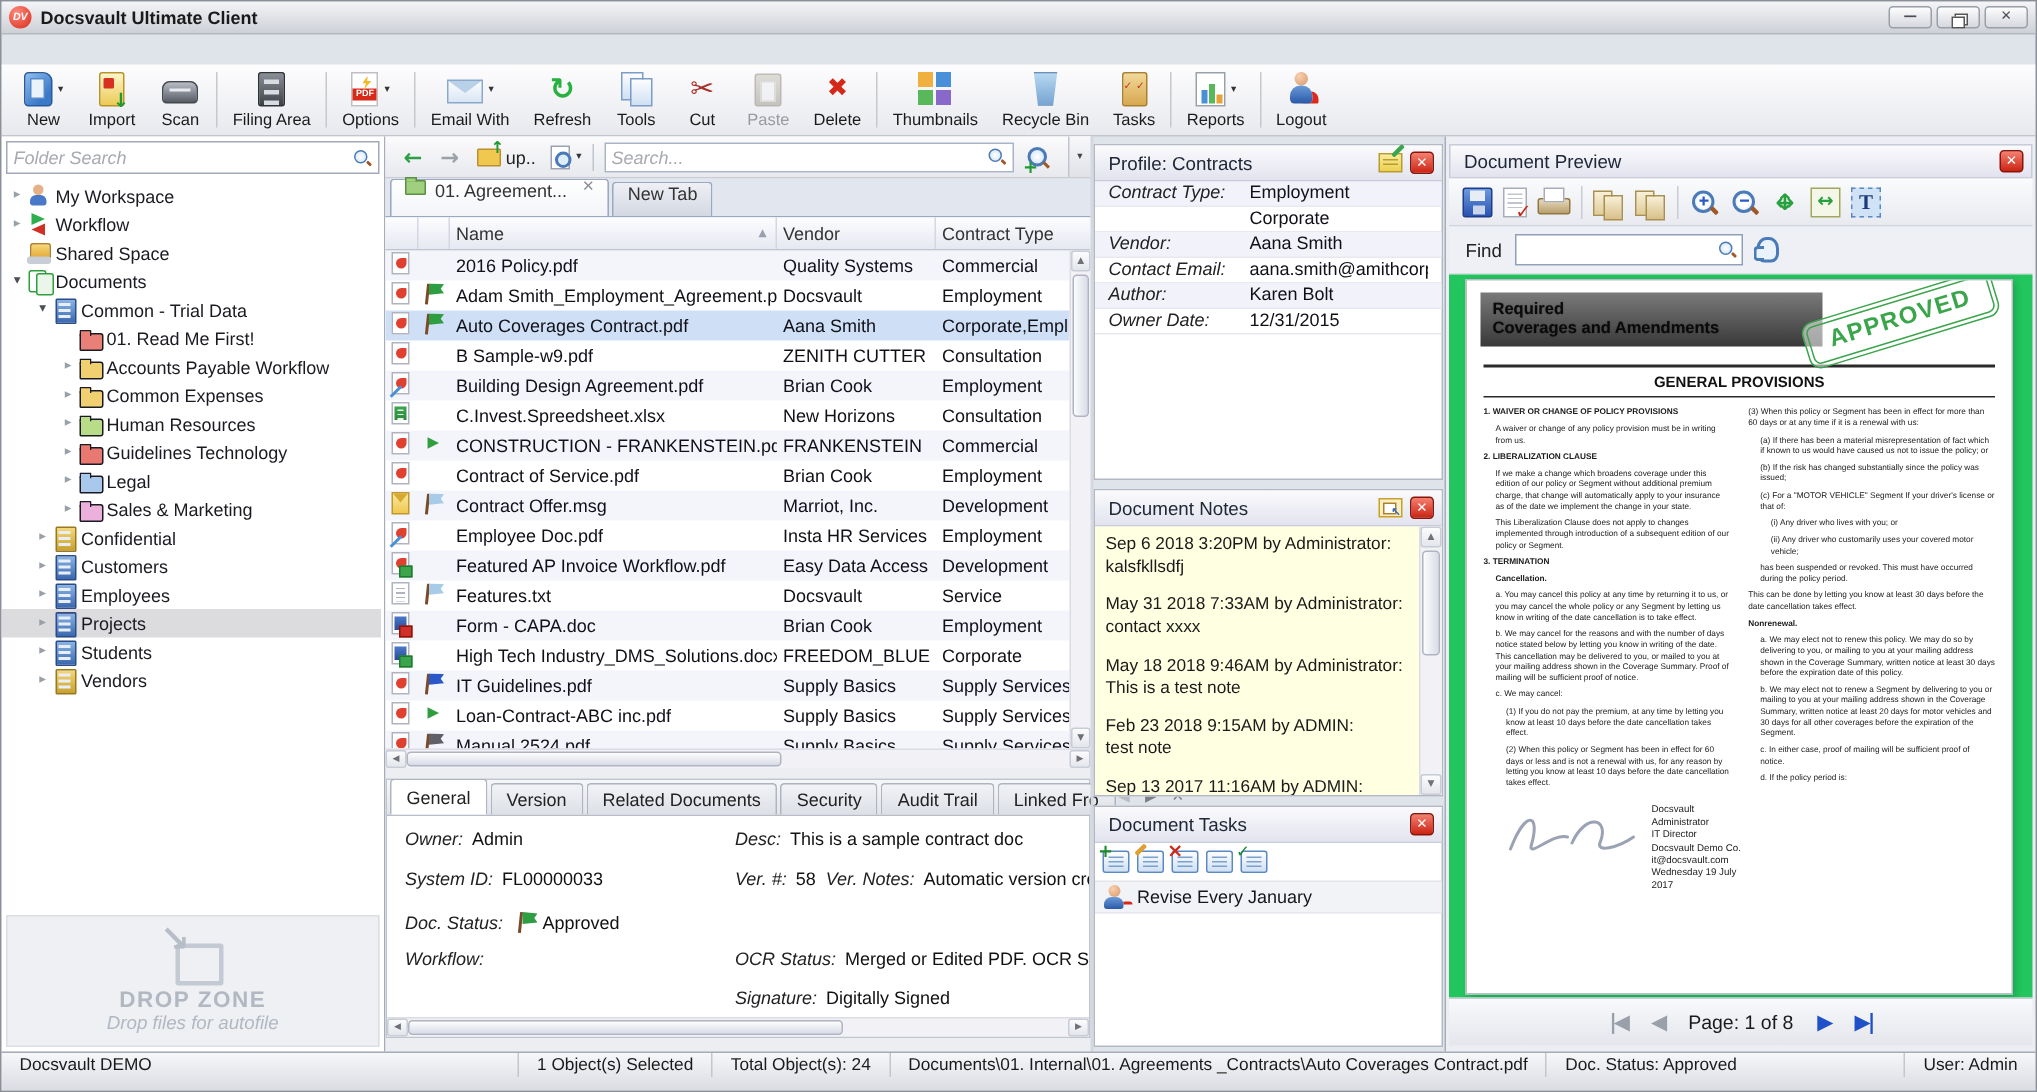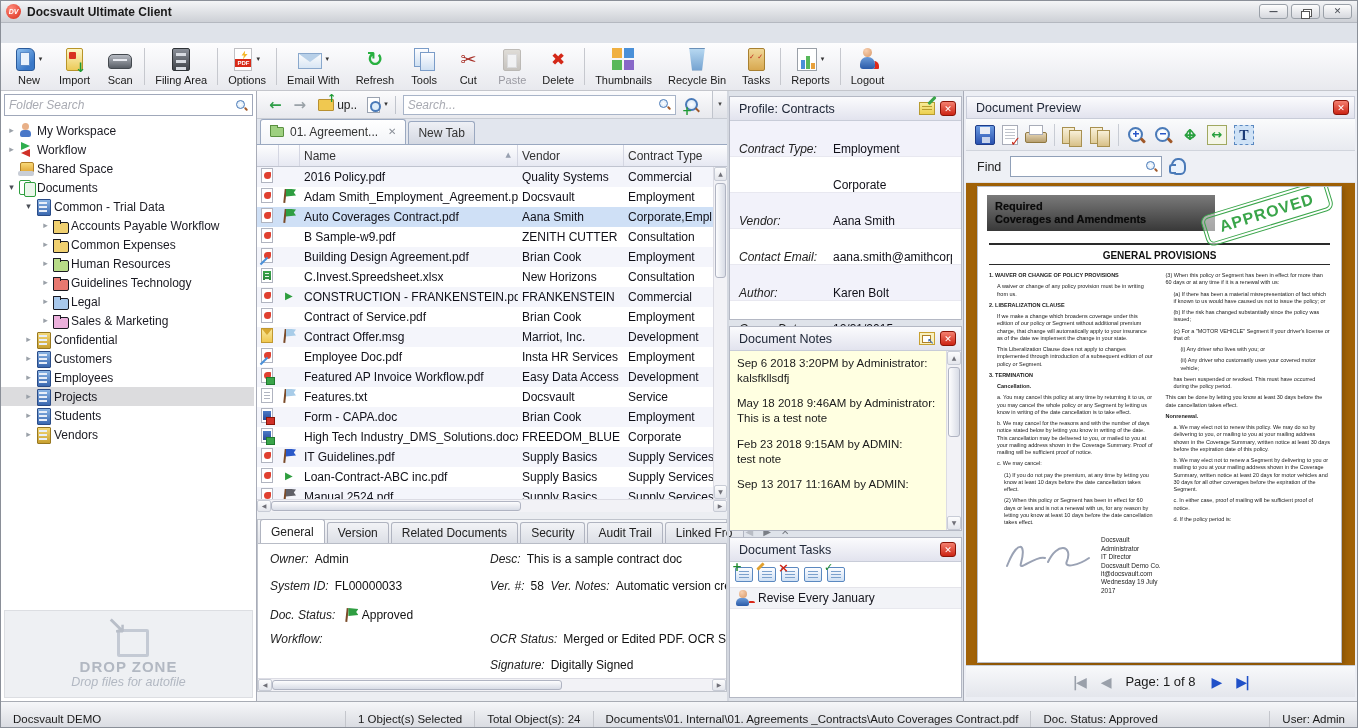--- a/index.html
+++ b/index.html
@@ -115,21 +115,21 @@
 .nav-sep{width:1px;height:18px;background:#c0c4cc;margin:0 7px}
 .search-box{flex:1;height:20px;background:#fff;border:1px solid #a8b4c8;display:flex;align-items:center;padding:0 4px}
 .search-box input{border:0;outline:0;flex:1;min-width:0;font:italic 12px "Liberation Sans",sans-serif;color:#444}
 .search-box input::placeholder{color:#a8aab2;font-style:italic}
 .advsearch{position:relative;width:17px;height:16px;margin:0 8px;flex:none}
 .advsearch::before{content:"";position:absolute;left:1px;top:1px;width:9px;height:9px;border:2px solid #4a7ab8;border-radius:50%;background:radial-gradient(#fff,#cfe2f4)}
 .advsearch::after{content:"+";position:absolute;left:-2px;bottom:-4px;color:#1e9a34;font:bold 12px/12px "DejaVu Sans",sans-serif}
 .advsearch .hdl{position:absolute;right:1px;bottom:2px;width:5px;height:2px;background:#a05828;transform:rotate(45deg)}
 .nav-dd{position:absolute;right:0;top:0;bottom:0;width:15px;border-left:1px solid #c0c4cc;background:linear-gradient(#f8f8fa,#e0e2e8);display:flex;align-items:center;justify-content:center;font:7px/7px "DejaVu Sans",sans-serif;color:#444}
 .doctabs{position:absolute;left:0;right:0;top:28px;height:26px;background:#e2e6ee;border-bottom:1px solid #9aa8c0;display:flex;align-items:flex-end;padding:0 3px;gap:2px}
-.dtab{height:23px;display:flex;align-items:center;padding:0 9px;font-size:12px;border:1px solid #9aa8c0;border-bottom:0;border-radius:3px 3px 0 0;background:linear-gradient(#eef0f5,#d4d8e2);color:#333;gap:6px}
+.dtab{height:23px;display:flex;padding:0 9px;font-size:12px;border:1px solid #9aa8c0;border-bottom:0;border-radius:3px 3px 0 0;background:linear-gradient(#eef0f5,#d4d8e2);color:#333;gap:6px}
 .dtab.active{background:linear-gradient(#ffffff,#f2f4f8);height:25px}
 .tabfolder-icon{width:14px;height:10px;background:#9ed080;border:1px solid #5a9040;border-radius:1px;position:relative}
 .tabfolder-icon::after{content:"";position:absolute;left:-1px;top:-3px;width:6px;height:2px;background:#9ed080;border:1px solid #5a9040;border-bottom:0}
 .tab-close{color:#8a8f98;font:bold 10px/10px "DejaVu Sans",sans-serif;margin-left:4px}
 .listwrap{position:absolute;left:0;right:0;top:54px;height:354px;background:#fff}
 .lheader{display:flex;height:22px;background:linear-gradient(#fdfdfe,#e6e8f2);border-bottom:1px solid #c0c4d0;font-size:12px;color:#333}
 .lh{border-right:1px solid #d4d6e2;display:flex;align-items:center;padding:0 4px}
 .w-icon{width:22px;flex:none}.w-mark{width:21px;flex:none}.w-name{width:218px;flex:none}.w-vendor{width:106px;flex:none}.w-type{flex:1;border-right:0}
 .sort{margin-left:auto;font:7px/7px "DejaVu Sans",sans-serif;color:#98a0b0;padding-right:2px}
 .lrows{position:absolute;left:0;right:14px;top:22px;bottom:0;overflow:hidden}
@@ -181,21 +181,21 @@
 .phead{height:24px;background:linear-gradient(#fbfbfd,#e2e3ee);border-bottom:1px solid #c8ccd8;display:flex;align-items:center;padding:0 5px 0 9px;font-size:12.5px;color:#202838}
 .phead .sp{flex:1}
 .edit-profile-icon{width:16px;height:13px;background:linear-gradient(#f8ec9a,#ecd050);border:1px solid #b89c30;position:relative;margin-right:5px}
 .edit-profile-icon::before{content:"";position:absolute;left:2px;top:3px;right:2px;height:1px;background:#b89c30;box-shadow:0 3px 0 #b89c30}
 .edit-profile-icon::after{content:"";position:absolute;right:-3px;top:-4px;width:10px;height:3px;background:#3aa54a;transform:rotate(-45deg);border-radius:1px}
 .popout-note-icon{width:16px;height:13px;border:1px solid #c8a030;background:#f8f0c0;position:relative;margin-right:5px}
 .popout-note-icon::before{content:"";position:absolute;left:2px;top:2px;width:7px;height:6px;border:1px solid #b08028;background:#fff}
 .popout-note-icon::after{content:"↖";position:absolute;right:0;bottom:-2px;font:bold 8px/8px "DejaVu Sans",sans-serif;color:#3a68b0}
 .close-icon{width:16px;height:15px;border-radius:3px;background:linear-gradient(#f48070,#cc2414);border:1px solid #8a1408;position:relative}
 .close-icon::after{content:"✕";position:absolute;inset:0;color:#fff;font:bold 9px/14px "DejaVu Sans",sans-serif;text-align:center}
-.prow{display:flex;height:36px;align-items:flex-end;border-bottom:1px solid #e8e8f0;font-size:12px;padding:0 9px}
+.prow{display:flex;height:17px;align-items:flex-start;border-bottom:1px solid #e8e8f0;font-size:12px;padding:0 9px}
 .prow.alt{background:#f2f2fa}
 .pl{width:94px;font-style:italic;color:#222;flex:none}
 .pv{color:#101018;white-space:nowrap;overflow:hidden}
 .p-profile{top:5px;height:224px}
 .p-notes{top:235px;height:205px}
 .notesbody{position:absolute;left:0;right:0;top:24px;bottom:0;background:#ffffe1;padding:5px 20px 4px 7px;font-size:11.5px;color:#1a1a1a;line-height:1.28;overflow:hidden}
 .note{margin-bottom:11px}
 .nvscroll{position:absolute;right:0;top:24px;bottom:0;width:15px;background:#f2f2f6;border-left:1px solid #dcdce4}
 .p-tasks{top:446px;height:161px}
 .tasktb{height:26px;display:flex;align-items:center;gap:5px;padding:0 5px;border-bottom:1px solid #e4e4ea}
@@ -237,41 +237,41 @@
 .fit-page-icon::after{content:"↕";position:absolute;inset:0;font:bold 15px/20px "DejaVu Sans",sans-serif;text-align:center}
 .fit-width-icon{width:20px;height:20px;border:1px solid #a0a860;background:#f4f6e8}
 .fit-width-icon::before{content:"↔";position:absolute;inset:0;font:bold 13px/18px "DejaVu Sans",sans-serif;text-align:center;color:#28a03e}
 .select-text-icon{width:20px;height:20px;border:1px dashed #5a88c0;background:#cfe2f6}
 .select-text-icon::before{content:"T";position:absolute;inset:0;font:bold 14px/19px "Liberation Serif",serif;text-align:center;color:#1a3a78}
 .findrow{position:absolute;left:2px;right:2px;top:60px;height:32px;display:flex;align-items:center;gap:9px;padding:0 11px;background:#eef0f5;border-bottom:1px solid #dcdee4;font-size:12.5px;color:#222}
 .findbox{width:152px;height:21px;border:1px solid #90a0b8;background:#fff;display:flex;align-items:center;padding:0 3px}
 .findbox input{border:0;outline:0;flex:1;min-width:0;font:12px "Liberation Sans",sans-serif}
 .hand-icon{width:15px;height:17px;background:#eaf2fc;border:2px solid #4a7ab8;border-radius:45% 45% 35% 35%;position:relative}
 .hand-icon::after{content:"";position:absolute;left:-4px;top:4px;width:5px;height:6px;background:#eaf2fc;border:2px solid #4a7ab8;border-right:0;border-radius:3px 0 0 3px}
-.pvpagearea{position:absolute;left:2px;right:2px;top:92px;bottom:36px;background:#a16207;overflow:hidden}
+.pvpagearea{position:absolute;left:2px;right:2px;top:92px;bottom:36px;background:#22c55e;overflow:hidden}
 .pvpage{position:absolute;left:11px;right:13px;top:3px;bottom:2px;background:#fff;border:1px solid #b8bcc6;box-shadow:2px 2px 5px rgba(0,0,0,.18);overflow:hidden;padding:8px 9px;}
 .docheadbar{width:66%;background:linear-gradient(#7a7a7a,#383838);color:#0a0a0a;font:bold 11px/13px "Liberation Sans",sans-serif;padding:5px 8px;text-shadow:0 0 1px rgba(0,0,0,.4)}
 .stamp{position:absolute;right:8px;top:10px;border:4px double #3aa54a;color:#3aa54a;font:bold 16px "Liberation Sans",sans-serif;padding:3px 13px;transform:rotate(-17deg);border-radius:8px;letter-spacing:1px;background:rgba(255,255,255,.55)}
 .rule{height:2px;background:#2a2a2a;margin:12px 2px 0}
 .rule.thin{height:1px;margin:3px 2px 0}
 .gp-title{text-align:center;font:bold 10px "Liberation Sans",sans-serif;color:#111;margin-top:5px}
 .cols{display:flex;gap:12px;margin-top:7px;padding:0 2px}
 .col{flex:1;font-size:5.5px;line-height:1.32;color:#1a1a1a}
 .p{margin-bottom:4px}
 .p.b{font-weight:bold}
 .p.i1{margin-left:8px}
 .p.i2{margin-left:15px}
 .sigrow{display:flex;align-items:flex-start;gap:8px;margin:6px 0 0 14px}
 .sigblock{font-size:6.5px;line-height:1.3;color:#222}
 .pvnav{position:absolute;left:2px;right:2px;bottom:4px;height:32px;display:flex;align-items:center;justify-content:center;gap:16px;background:linear-gradient(#f8f9fb,#e4e6ec);border-top:1px solid #c8ccd4;font-size:13px;color:#1a1a1a}
 .pg{font:bold 14px/14px "DejaVu Sans",sans-serif;letter-spacing:-2px}
 .pg.gray{color:#9aa0aa}.pg.blue{color:#2050c8}
 
 .vsplit{position:absolute;top:90px;bottom:26px;width:2px;background:#d4d8e0}
-.statusbar{position:absolute;left:0;right:0;bottom:0;height:26px;background:linear-gradient(#f6f7f9,#dadce2);border-top:1px solid #a8acb4;display:flex;align-items:flex-end;font-size:11.5px;color:#1a1a1a}
+.statusbar{position:absolute;left:0;right:0;bottom:0;height:26px;background:linear-gradient(#f6f7f9,#dadce2);border-top:1px solid #a8acb4;display:flex;align-items:flex-start;font-size:11.5px;color:#1a1a1a}
 .sb{padding:0 12px;border-right:1px solid #c4c6cc;height:16px;line-height:16px;white-space:nowrap}
 .sb.first{width:345px}
 .sb.grow{flex:1}
 .sb.last{border-right:0;margin-left:auto}
 </style>
 </head>
 <body>
 
 <div id="root">
 
@@ -416,20 +416,25 @@
         </div>
         <div class="tree-row" style="padding-left: 4px;">
           <span class="expander open">▾</span>
           <span class="ti documents-icon"></span>
           <span class="tree-label">Documents</span>
         </div>
         <div class="tree-row" style="padding-left: 21px;">
           <span class="expander open">▾</span>
           <span class="ti cabinet-blue-icon"></span>
           <span class="tree-label">Common - Trial Data</span>
+        </div>
+        <div class="tree-row" style="padding-left: 38px;">
+          <span class="expander"></span>
+          <span class="ti folder-red-icon"></span>
+          <span class="tree-label">01. Read Me First!</span>
         </div>
         <div class="tree-row" style="padding-left: 38px;">
           <span class="expander">▸</span>
           <span class="ti folder-edit-icon"></span>
           <span class="tree-label">Accounts Payable Workflow</span>
         </div>
         <div class="tree-row" style="padding-left: 38px;">
           <span class="expander">▸</span>
           <span class="ti folder-shared-icon"></span>
           <span class="tree-label">Common Expenses</span>
@@ -738,20 +743,24 @@
       <div class="phead">
         <span>Document Notes</span>
         <span class="sp"></span>
         <span class="popout-note-icon"></span>
         <span class="close-icon"></span>
       </div>
       <div class="notesbody" id="notesbody">
           <div class="note">
             <div>Sep 6 2018  3:20PM by  Administrator:</div>
             <div>kalsfkllsdfj</div>
+          </div>
+          <div class="note">
+            <div>May 31 2018  7:33AM by  Administrator:</div>
+            <div>contact xxxx</div>
           </div>
           <div class="note">
             <div>May 18 2018  9:46AM by  Administrator:</div>
             <div>This is a test note</div>
           </div>
           <div class="note">
             <div>Feb 23 2018  9:15AM by  ADMIN:</div>
             <div>test note</div>
           </div>
           <div class="note">

